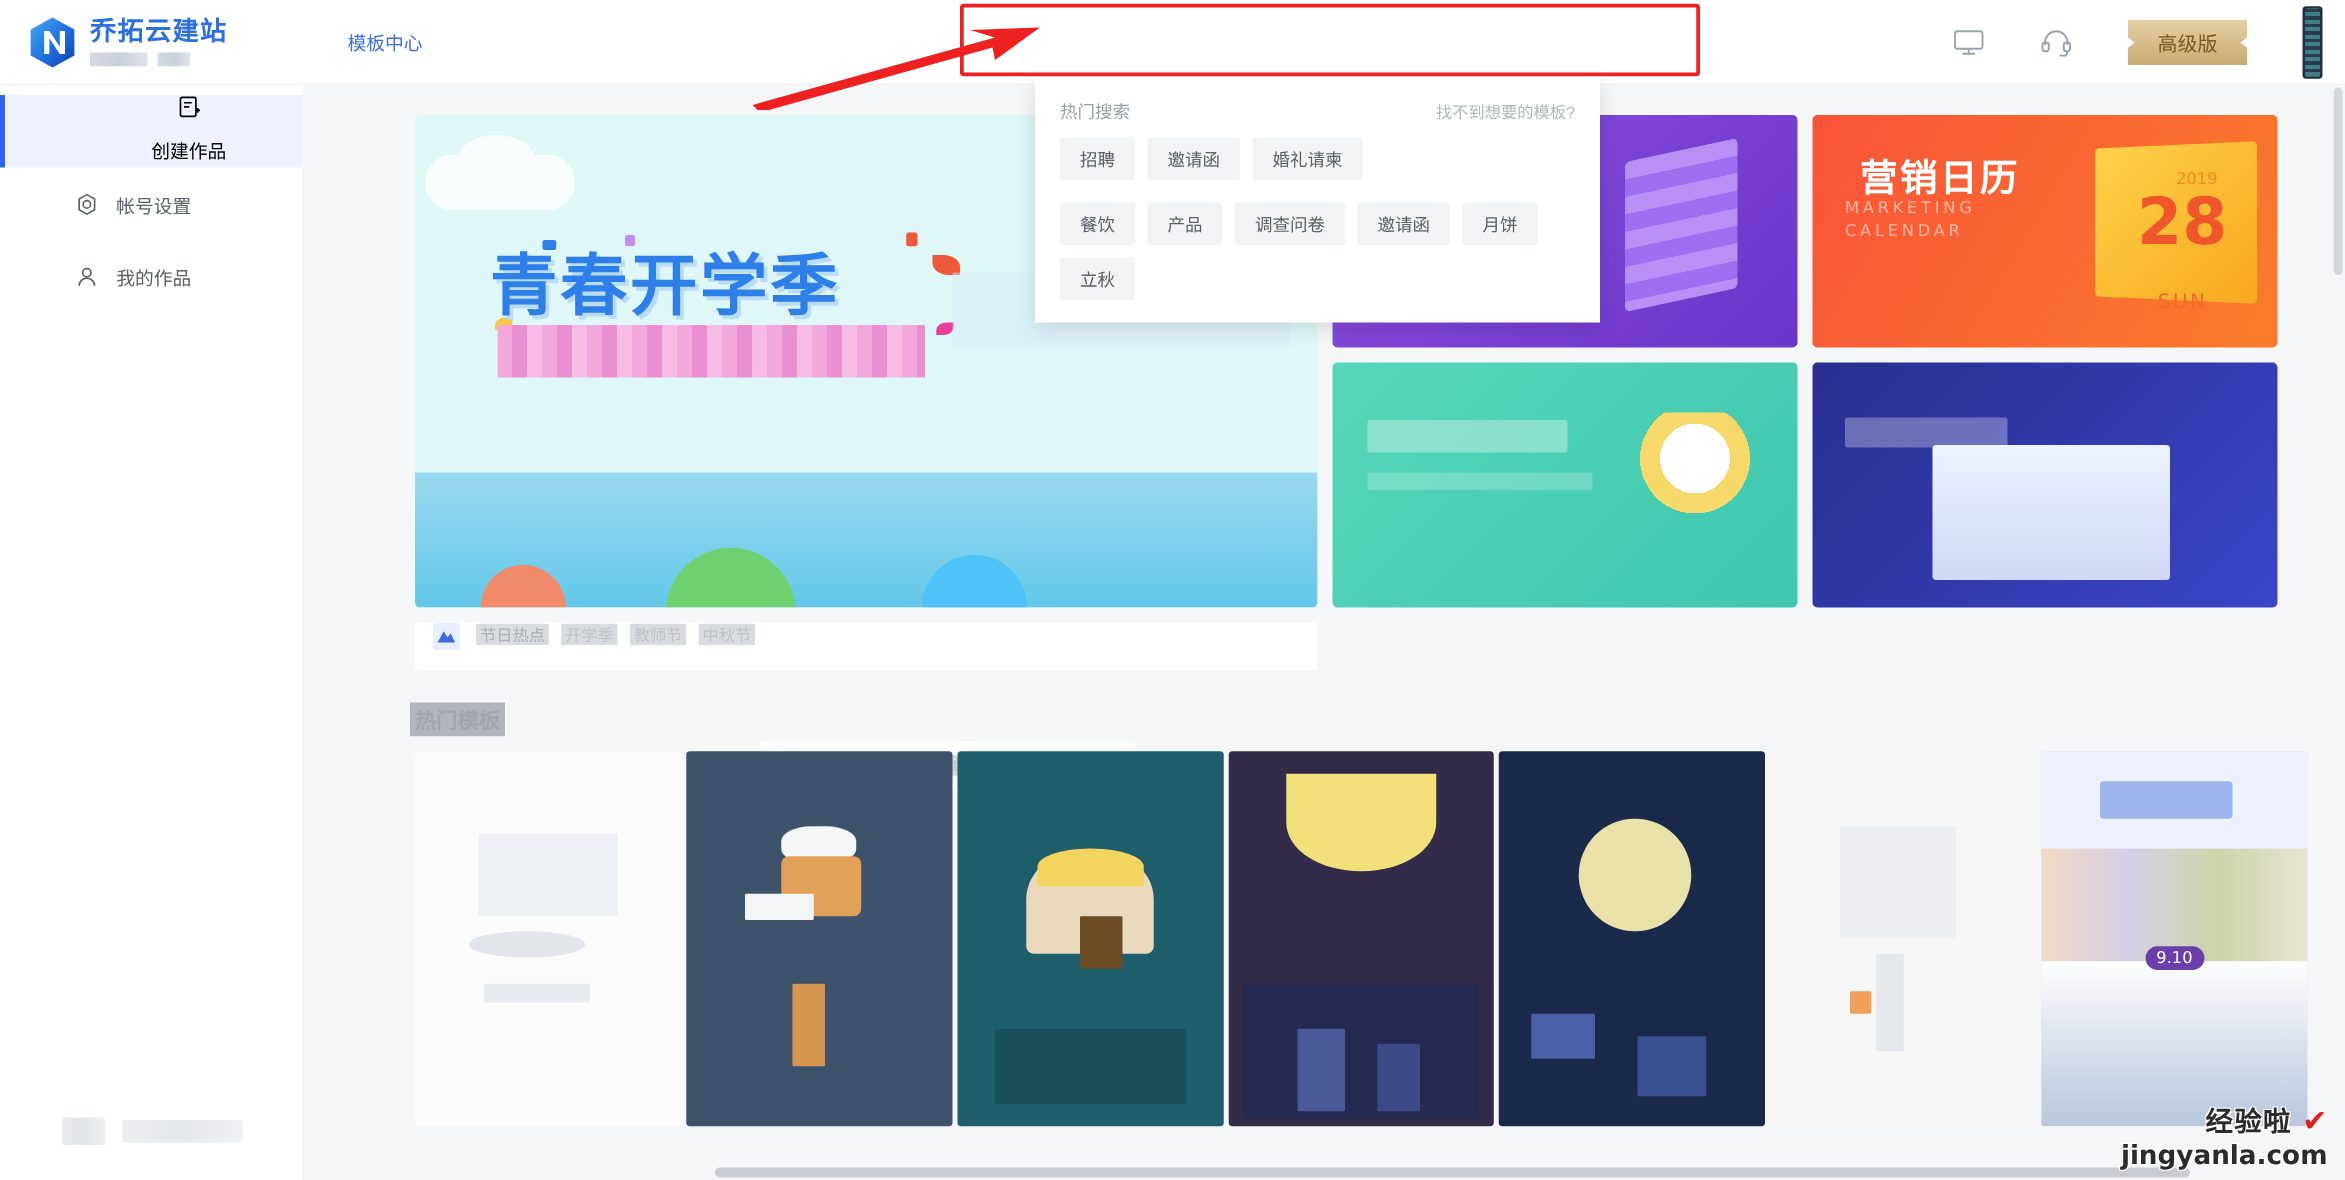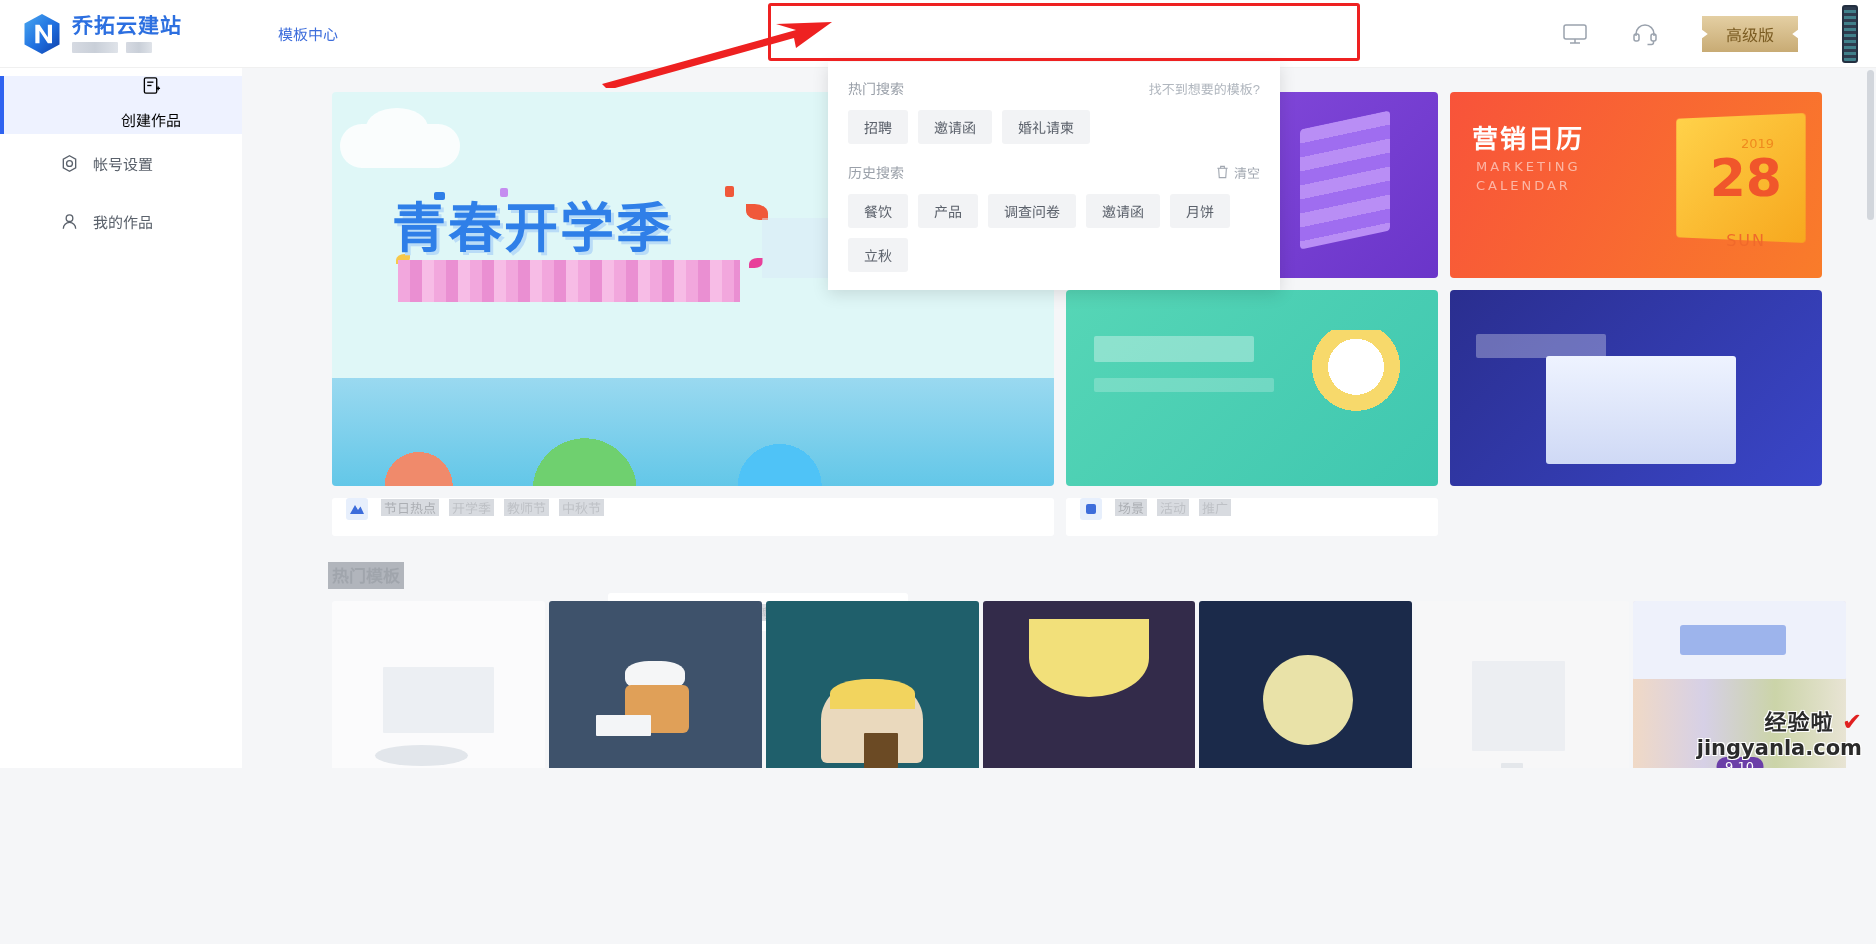--- a/index.html
+++ b/index.html
@@ -3,21 +3,21 @@
 <meta charset="utf-8">
 <title>乔拓云建站 - 模板中心</title>
 <style>
   * { box-sizing: border-box; margin: 0; padding: 0; }
   html, body {
     width: 1876px; height: 944px;
     overflow: hidden;
     font-family: "Liberation Sans", "DejaVu Sans", sans-serif;
     background: #f5f6f8;
   }
-  .app { position: relative; width: 1876px; height: 768px; overflow: hidden; }
+  .app { position: relative; width: 1876px; height: 944px; overflow: hidden; }
 
   
   .header {
     position: absolute; top: 0; left: 0; width: 1876px; height: 68px;
     background: #ffffff; z-index: 40;
     display: flex; align-items: center;
     border-bottom: 1px solid #f0f0f0;
   }
   .logo-zone {
     width: 242px; height: 68px; display: flex; align-items: center;
@@ -145,21 +145,21 @@
       radial-gradient(circle at 62% 100%, #4fc3f7 0 42px, transparent 42px),
       linear-gradient(180deg,#9ad9f0,#63c7e8);
   }
   .bn-purple { background: linear-gradient(135deg,#8b4fe0,#6a35c9); }
   .bn-purple:after {
     content:""; position:absolute; right:48px; top:28px; width:90px; height:120px;
     background: repeating-linear-gradient(180deg,#b98ef5 0 14px,#9f6df0 14px 28px);
     transform: skewY(-12deg); border-radius: 4px;
   }
   .bn-orange { background: linear-gradient(120deg,#f8533a,#f97c2a); }
-  .cal-title { position: absolute; left: 22px; top: 26px; font-size: 26px; font-weight: bold; color: #fff; letter-spacing: 2px; }
+  .cal-title { position: absolute; left: 38px; top: 26px; font-size: 30px; font-weight: bold; color: #fff; letter-spacing: 2px; }
   .cal-sub { position: absolute; left: 26px; top: 66px; font-size: 13px; letter-spacing: 3px;
     color: rgba(255,255,255,.55); line-height: 1.45; font-family: "DejaVu Sans", sans-serif; }
   .cal-box {
     position: absolute; right: 18px; top: 24px; width: 132px; height: 124px;
     background: linear-gradient(135deg,#ffd24a,#f7a81e); border-radius: 4px;
     transform: perspective(300px) rotateY(-12deg);
   }
   .cal-year { position: absolute; right: 48px; top: 44px; font-size: 13px; color: #f08a1e; font-family:"DejaVu Sans",sans-serif;}
   .cal-num { position: absolute; right: 40px; top: 56px; font-size: 52px; font-weight: bold; color: #f0562b; font-family:"DejaVu Sans",sans-serif;}
   .cal-day { position: absolute; right: 56px; bottom: 28px; font-size: 16px; color: #f0692b; letter-spacing: 2px; font-family:"DejaVu Sans",sans-serif;}
@@ -278,31 +278,20 @@
     <div class="sd-head">
       <span class="sd-label">热门搜索</span>
       <span class="sd-link">找不到想要的模板?</span>
     </div>
     <div class="tagrow">
       <span class="tag">招聘</span>
       <span class="tag">邀请函</span>
       <span class="tag">婚礼请柬</span>
     </div>
 
-    <div class="sd-head sd-head2">
-      <span class="sd-label">历史搜索</span>
-      <span class="sd-clear">
-        <svg width="13" height="14" viewBox="0 0 14 15" fill="none" stroke="currentColor" stroke-width="1.2">
-          <path d="M1.5 3.5 h11"></path>
-            <path d="M5 3.5 v-2 h4 v2"></path>
-            <path d="M2.8 3.5 l.7 10 h7 l.7 -10"></path>
-        </svg>
-        <span>清空</span>
-      </span>
-    </div>
     <div class="tagrow" style="margin-bottom:0">
       <span class="tag">餐饮</span>
       <span class="tag">产品</span>
       <span class="tag">调查问卷</span>
       <span class="tag">邀请函</span>
       <span class="tag">月饼</span>
       <span class="tag">立秋</span>
     </div>
   </div>
 
@@ -397,29 +386,20 @@
         <svg class="cat-ic" viewBox="0 0 22 22">
           <rect width="22" height="22" rx="3" fill="#e7effc"></rect>
           <path d="M4 16 L9 7 L12 12 L14.5 8.5 L18 16 Z" fill="#3d6ddb"></path>
         </svg>
         <span class="cat-first">节日热点<i class="blur-ov"></i></span>
         <span class="cat-item">开学季<i class="blur-ov"></i></span>
         <span class="cat-item">教师节<i class="blur-ov"></i></span>
         <span class="cat-item">中秋节<i class="blur-ov"></i></span>
       </div>
 
-      <div class="catbar">
-        <svg class="cat-ic" viewBox="0 0 22 22">
-          <rect width="22" height="22" rx="3" fill="#e7effc"></rect>
-            <rect x="6" y="6" width="10" height="10" rx="2" fill="#3d6ddb"></rect>
-        </svg>
-        <span class="cat-first">场景<i class="blur-ov"></i></span>
-        <span class="cat-item">活动<i class="blur-ov"></i></span>
-        <span class="cat-item">推广<i class="blur-ov"></i></span>
-      </div>
 
     </div>
 
     <div style="position:absolute;left:366px;top:525px;width:300px;height:38px;background:#fff;border-radius:3px;display:flex;align-items:center;gap:16px;padding:0 14px;">
       <svg class="cat-ic" viewBox="0 0 22 22">
         <rect width="22" height="22" rx="3" fill="#e7effc"></rect>
         <rect x="5" y="5" width="5" height="5" fill="#3d6ddb"></rect>
           <rect x="12" y="5" width="5" height="5" fill="#3d6ddb"></rect>
         <rect x="5" y="12" width="5" height="5" fill="#3d6ddb"></rect>
           <rect x="12" y="12" width="5" height="5" fill="#3d6ddb"></rect>

